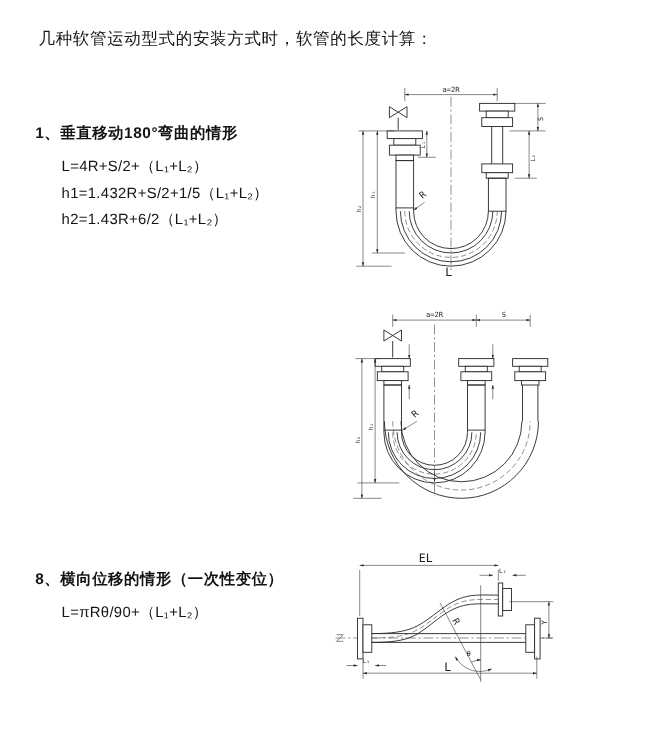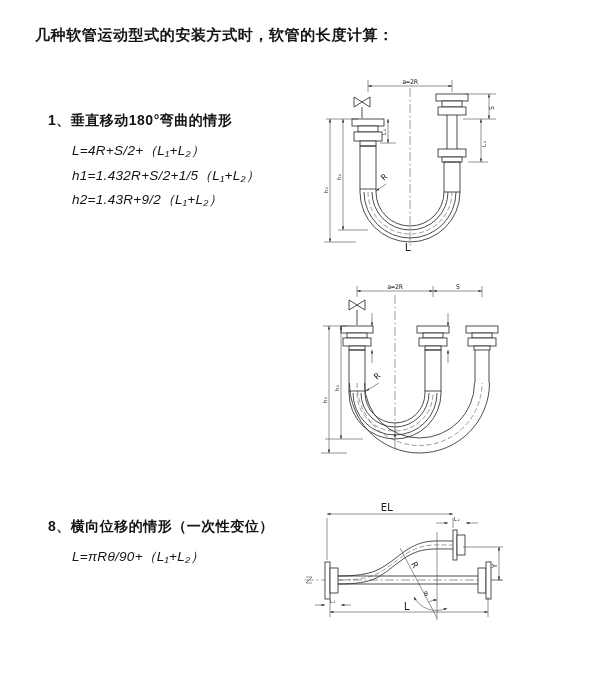--- a/index.html
+++ b/index.html
@@ -1,29 +1,29 @@
 <!DOCTYPE html>
 <html><head>
 <meta charset="utf-8">
 <style>
   html,body{margin:0;padding:0;}
   body{
     width:600px;height:675px;background:#ffffff;position:relative;overflow:hidden;
     font-family:"Liberation Sans","DejaVu Sans",sans-serif;color:#141414;
   }
   .page-title{
-    position:absolute;left:35px;top:26px;font-size:15px;font-weight:bold;
+    position:absolute;left:35px;top:26px;font-size:15px;font-weight:normal;
     letter-spacing:0.6px;white-space:nowrap;
   }
-  .case{position:absolute;left:48px;}
+  .case{position:absolute;left:32px;}
   #case1{top:112px}
   #case2{top:308px}
   #case3{top:518px}
   .case .heading{font-size:14px;font-weight:bold;letter-spacing:0.5px;white-space:nowrap;}
-  .case .formulas{margin:9px 0 0 24px;font-style:italic;}
+  .case .formulas{margin:9px 0 0 24px;}
   .case .formula{font-size:13.5px;line-height:24.6px;letter-spacing:0.3px;white-space:nowrap;}
   svg.diagram{position:absolute;}
   #d1{left:300px;top:75px;width:275px;height:180px;}
   #d2{left:315px;top:283px;width:275px;height:182px;}
   #d3{left:295px;top:498px;width:290px;height:145px;}
   
   .ln{stroke:#2e2e2e;fill:none;stroke-width:0.85;}
   .fit{fill:#ffffff;stroke:#2e2e2e;stroke-width:0.85;}
   .dm{stroke:#3a3a3a;fill:none;stroke-width:0.55;}
   .cl{stroke:#4a4a4a;fill:none;stroke-width:0.55;stroke-dasharray:9 2.5 2 2.5;}
@@ -40,21 +40,21 @@
 
 <div>
 
   <div class="page-title">几种软管运动型式的安装方式时，软管的长度计算：</div>
 
   <div class="case" id="case1">
     <div class="heading">1、垂直移动180°弯曲的情形</div>
     <div class="formulas">
       <div class="formula">L=4R+S/2+（L₁+L₂）</div>
       <div class="formula">h1=1.432R+S/2+1/5（L₁+L₂）</div>
-      <div class="formula">h2=1.43R+9/2（L₁+L₂）</div>
+      <div class="formula">h2=1.43R+6/2（L₁+L₂）</div>
     </div>
   </div>
 
   <div class="case" id="case2">
   </div>
 
   <div class="case" id="case3">
     <div class="heading">8、横向位移的情形（一次性变位）</div>
     <div class="formulas">
       <div class="formula">L=πRθ/90+（L₁+L₂）</div>

